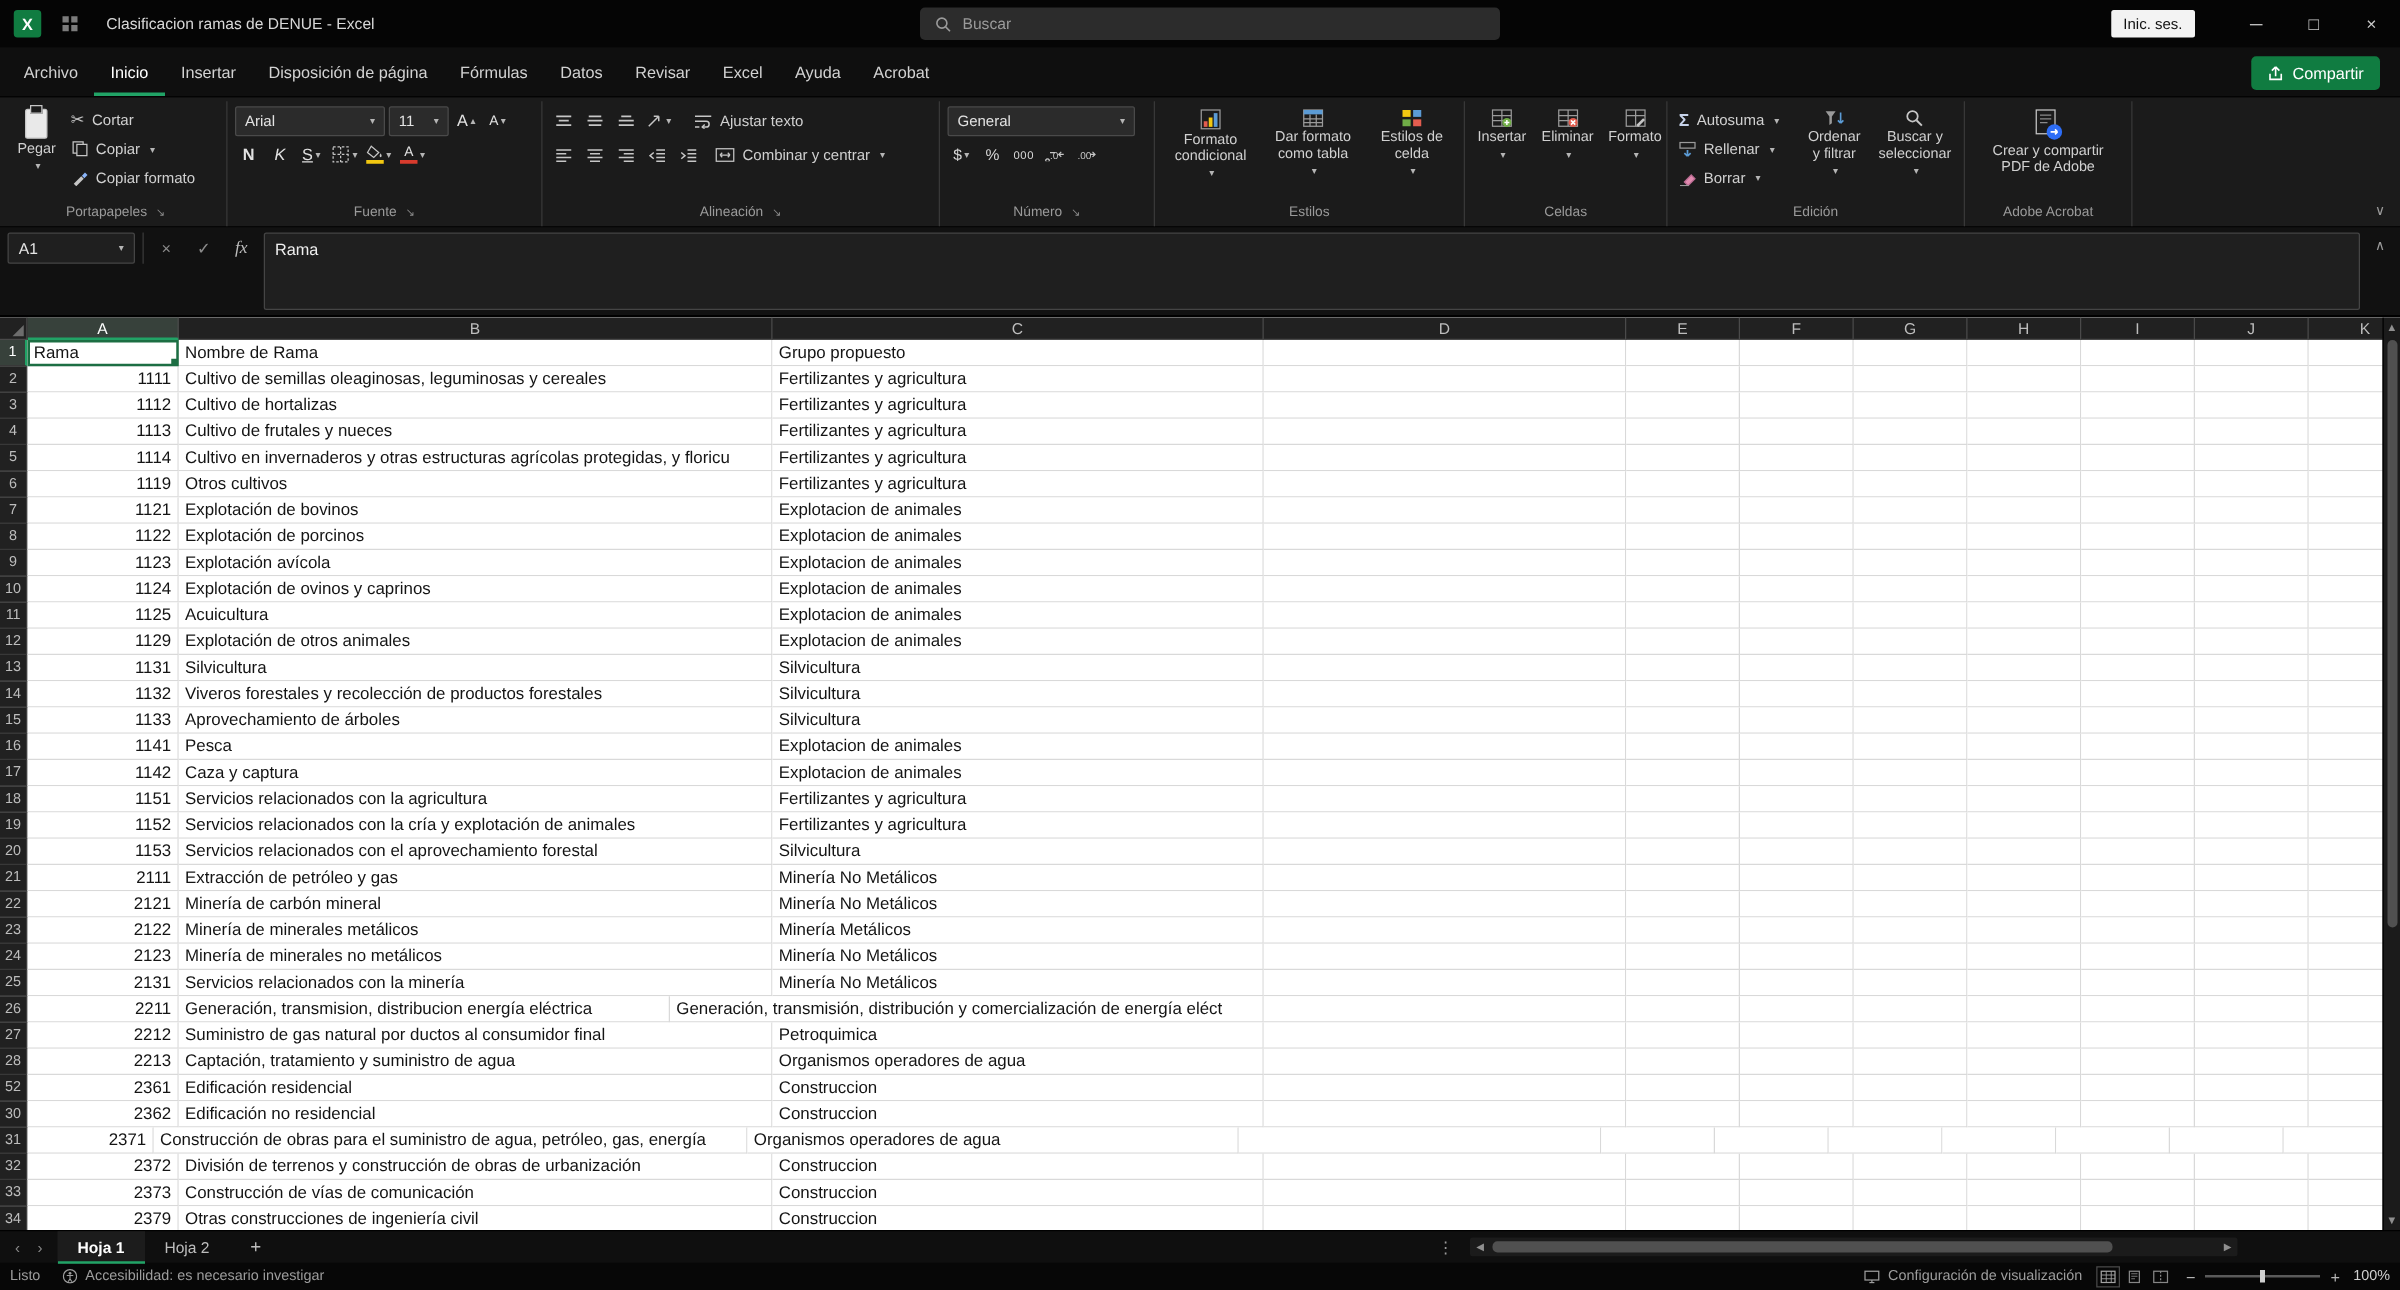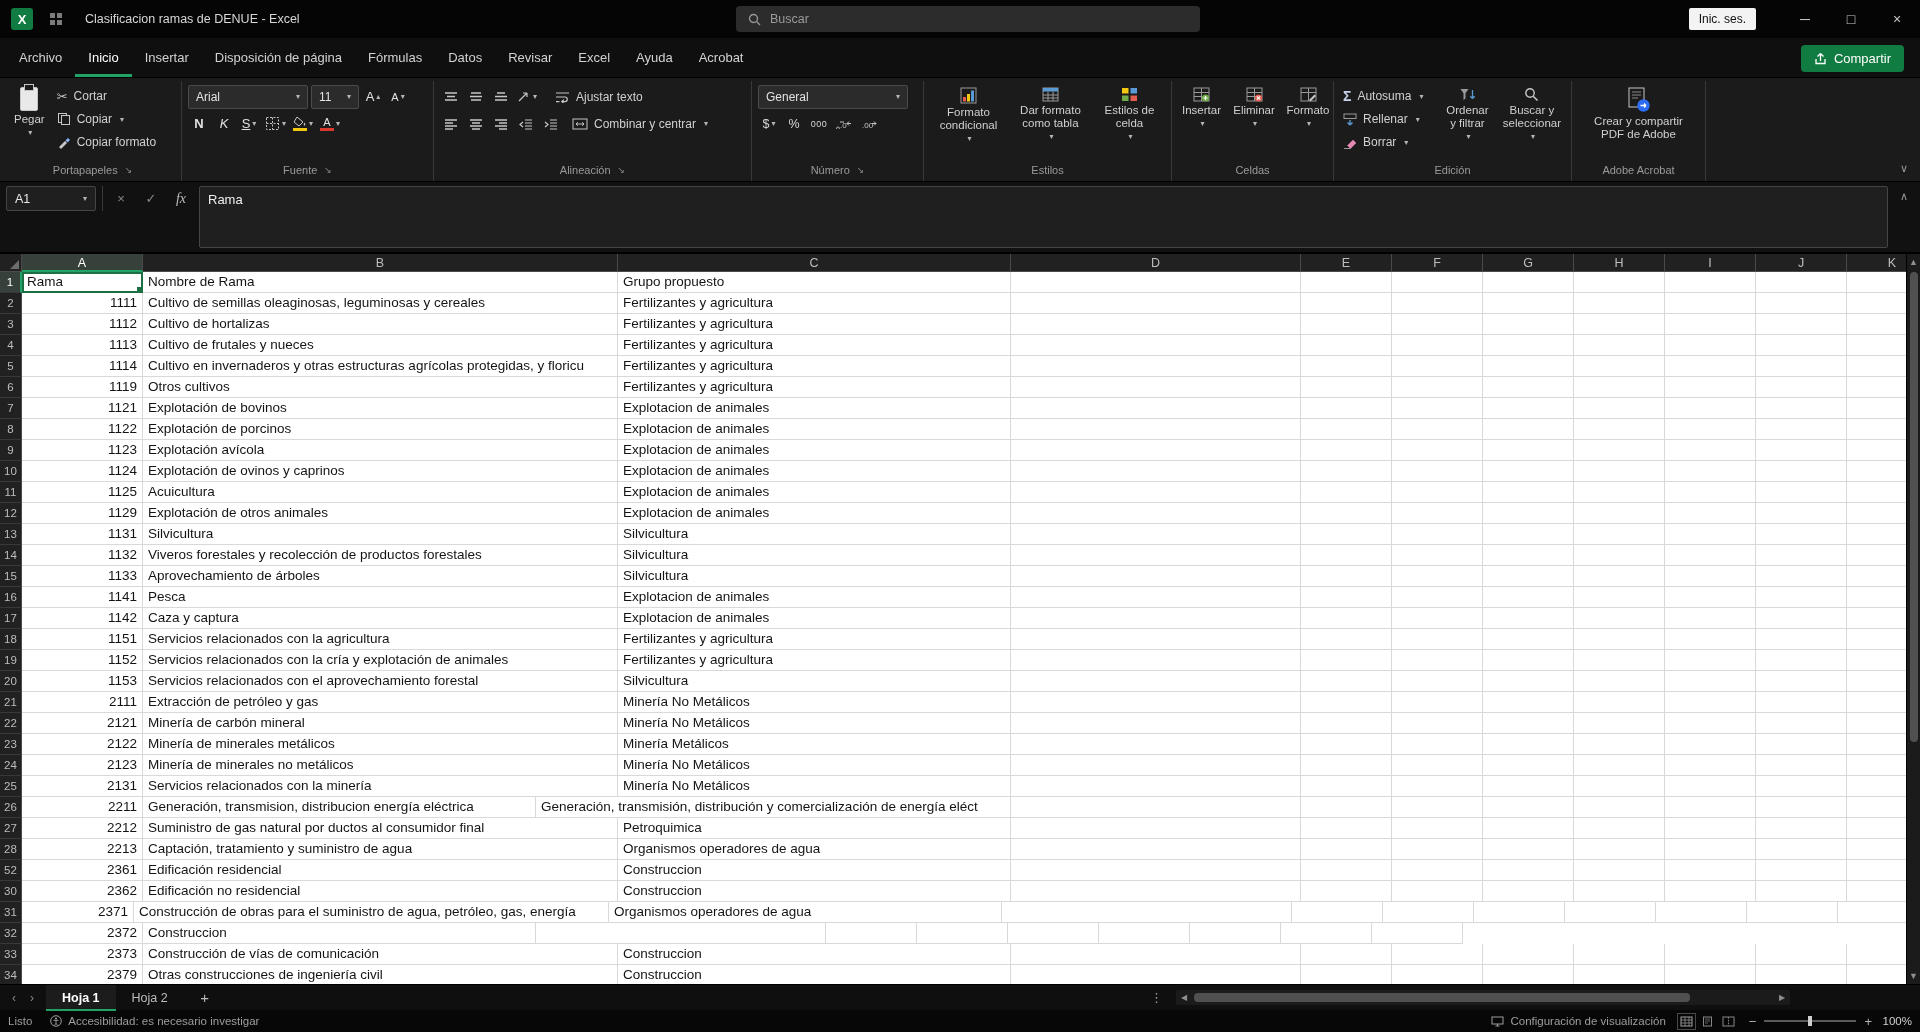--- a/index.html
+++ b/index.html
@@ -48,21 +48,21 @@
   .colorbar{display:flex;flex-direction:column;align-items:center;gap:1px}
   .bar{width:14px;height:3px}
   .clip{width:18px;height:24px;border:1.5px solid #c6c6c6;border-radius:2px;position:relative;background:#e9e9e9}
   .clip:before{content:"";position:absolute;top:-4px;left:3px;width:8px;height:5px;border:1.5px solid #c6c6c6;background:#1b1b1b}
   .ribbon-collapse{position:absolute;right:12px;bottom:6px;color:#9a9a9a;font-size:11px}
   .scissors{font-size:13px}
   .sigma{font-size:14px;color:#c7d3ea;font-weight:bold}
 
   
   .formulabar{height:72px;background:#111;display:flex;align-items:flex-start;padding:4px 6px;gap:6px;border-bottom:2px solid #000;position:relative}
-  .namebox{width:90px;height:25px;background:#1f1f1f;border:1px solid #454545;border-radius:2px;
+  .namebox{width:102px;height:25px;background:#1f1f1f;border:1px solid #454545;border-radius:2px;
     display:flex;align-items:center;padding:0 8px;color:#e6e6e6;font-size:12.5px}
   .namebox .dd{margin-left:auto}
   .fb-sep{width:1px;height:25px;background:#3a3a3a}
   .fb-btn{width:24px;height:25px;display:flex;align-items:center;justify-content:center;color:#8a8a8a;font-size:13px}
   .fb-fx{font-style:italic;font-family:"Liberation Serif","DejaVu Serif",serif;font-size:14px;color:#bdbdbd}
   .fb-input{flex:1;height:62px;background:#1f1f1f;border:1px solid #454545;border-radius:2px;
     color:#efefef;font-size:13px;padding:4px 8px;line-height:18px}
   .fb-collapse{width:20px;height:62px;display:flex;align-items:flex-start;justify-content:center;padding-top:4px;color:#9a9a9a;font-size:11px}
 
   
@@ -1007,35 +1007,36 @@
         <div class="cell" style="width: 91px;"></div>
         <div class="cell" style="width: 91px;"></div>
         <div class="cell" style="width: 91px;"></div>
         <div class="cell" style="width: 91px;"></div>
         <div class="cell" style="width: 91px;"></div>
         <div class="cell" style="width: 91px;"></div>
         <div class="cell" style="width: 91px;"></div>
       </div>
       <div class="grid-row">
         <div class="row-h">31</div>
-        <div class="cell num" style="width: 112px;">2371</div>
+        <div class="cell num" style="width: 101px;">2371</div>
         <div class="cell" style="width: 475px;">Construcción de obras para el suministro de agua, petróleo, gas, energía</div>
         <div class="cell" style="width: 393px;">Organismos operadores de agua</div>
         <div class="cell" style="width: 290px;"></div>
         <div class="cell" style="width: 91px;"></div>
         <div class="cell" style="width: 91px;"></div>
         <div class="cell" style="width: 91px;"></div>
         <div class="cell" style="width: 91px;"></div>
         <div class="cell" style="width: 91px;"></div>
         <div class="cell" style="width: 91px;"></div>
         <div class="cell" style="width: 91px;"></div>
       </div>
       <div class="grid-row">
         <div class="row-h">32</div>
         <div class="cell num" style="width: 121px;">2372</div>
+        <div class="cell" style="width: 475px;">División de terrenos y construcción de obras de urbanización</div>
         <div class="cell" style="width: 393px;">Construccion</div>
         <div class="cell" style="width: 290px;"></div>
         <div class="cell" style="width: 91px;"></div>
         <div class="cell" style="width: 91px;"></div>
         <div class="cell" style="width: 91px;"></div>
         <div class="cell" style="width: 91px;"></div>
         <div class="cell" style="width: 91px;"></div>
         <div class="cell" style="width: 91px;"></div>
         <div class="cell" style="width: 91px;"></div>
       </div>

